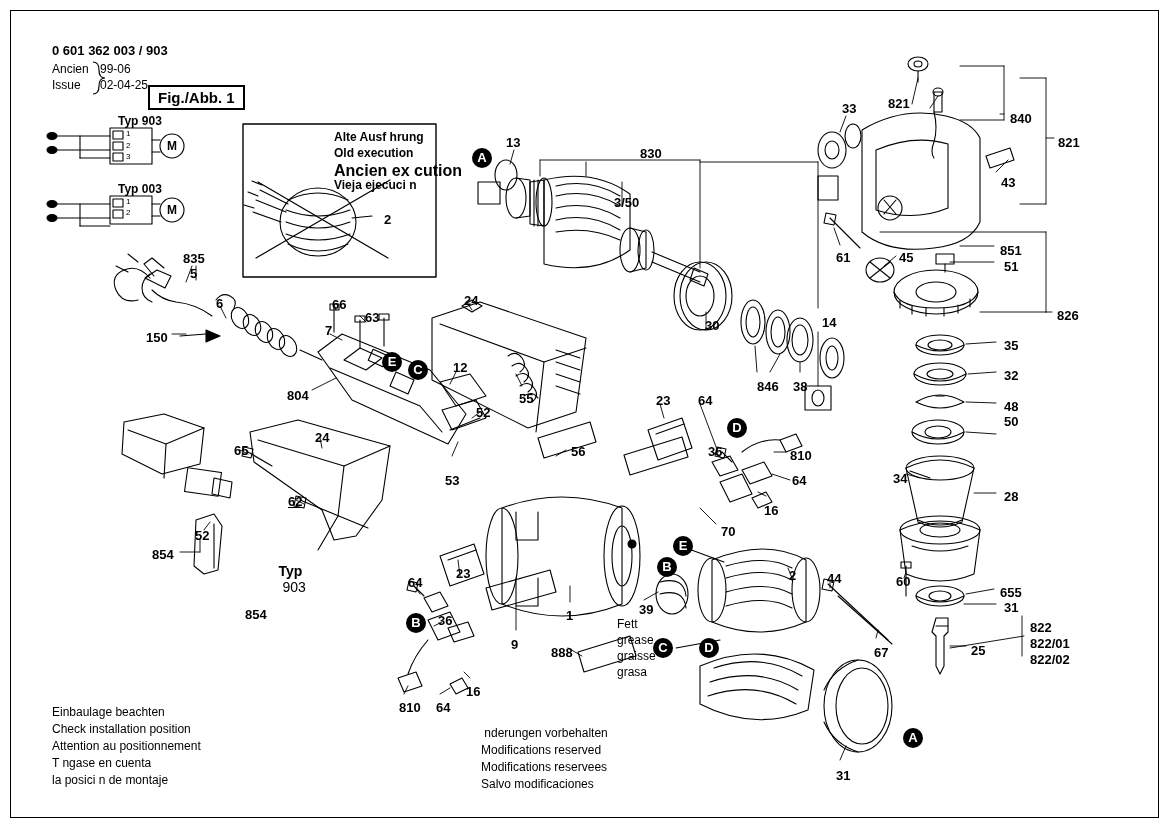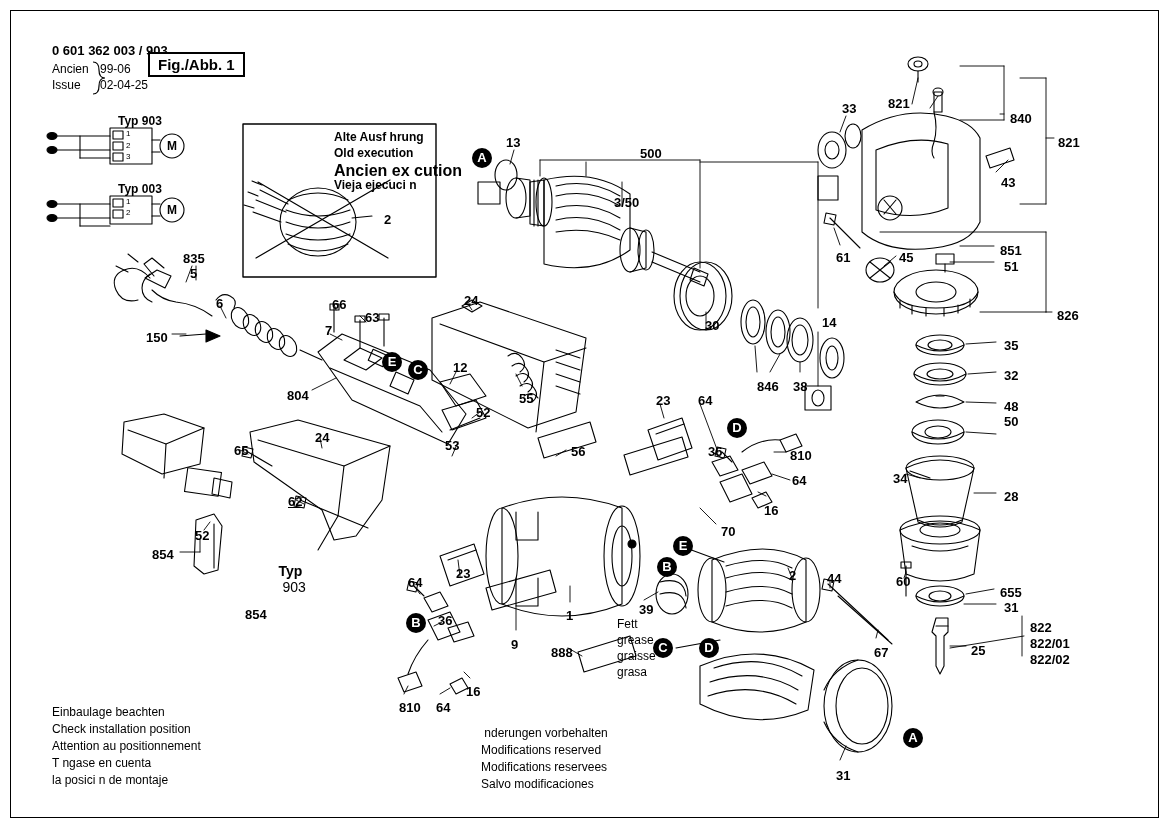--- a/index.html
+++ b/index.html
@@ -29,21 +29,21 @@
   <div class="tx small" style="left:52px;top:78px;">Issue</div>
   <div class="tx small" style="left:100px;top:62px;">99-06</div>
   <div class="tx small" style="left:100px;top:78px;">02-04-25</div>
 
   <div class="svgwrap" style="pointer-events:none;">
     <svg width="1169" height="826">
       <path d="M93 62 q6 0 6 8 q0 8 6 8 q-6 0 -6 8 q0 8 -6 8" fill="none" stroke="#000" stroke-width="1.2"></path>
     </svg>
   </div>
 
-  <div class="figbox" style="left:148px;top:52px;">Fig./Abb. 1</div>
+  <div class="figbox" style="left:148px;top:85px;">Fig./Abb. 1</div>
 
   <div class="svgwrap">
   <svg width="1169" height="826" viewBox="0 0 1169 826">
     <g fill="none" stroke="#000" stroke-width="1.1" stroke-linecap="round" stroke-linejoin="round">
 
       <rect x="110" y="128" width="42" height="36"></rect>
       <line x1="56" y1="136" x2="110" y2="136"></line>
       <line x1="56" y1="150" x2="110" y2="150"></line>
       <ellipse cx="52" cy="136" rx="5" ry="3.5" fill="#000"></ellipse>
       <ellipse cx="52" cy="150" rx="5" ry="3.5" fill="#000"></ellipse>
@@ -456,21 +456,21 @@
   <div class="tx small" style="left:481px;top:760px;">Modifications reservees</div>
   <div class="tx small" style="left:481px;top:777px;">Salvo modificaciones</div>
 
   <div class="tx" style="left:263px;top:547px;font-size:14px;font-weight:bold;">
     <span>Typ</span>
     <span style="font-weight:normal;">&nbsp;903</span>
   </div>
 
   <div id="numbers">
       <div class="tx num" style="left: 506px; top: 135px;">13</div>
-      <div class="tx num" style="left: 640px; top: 146px;">500</div>
+      <div class="tx num" style="left: 640px; top: 146px;">830</div>
       <div class="tx num" style="left: 614px; top: 195px;">3/50</div>
       <div class="tx num" style="left: 842px; top: 101px;">33</div>
       <div class="tx num" style="left: 888px; top: 96px;">821</div>
       <div class="tx num" style="left: 1010px; top: 111px;">840</div>
       <div class="tx num" style="left: 1058px; top: 135px;">821</div>
       <div class="tx num" style="left: 1001px; top: 175px;">43</div>
       <div class="tx num" style="left: 1000px; top: 243px;">851</div>
       <div class="tx num" style="left: 1004px; top: 259px;">51</div>
       <div class="tx num" style="left: 836px; top: 250px;">61</div>
       <div class="tx num" style="left: 899px; top: 250px;">45</div>
@@ -497,21 +497,21 @@
       <div class="tx num" style="left: 216px; top: 296px;">6</div>
       <div class="tx num" style="left: 146px; top: 330px;">150</div>
       <div class="tx num" style="left: 332px; top: 297px;">66</div>
       <div class="tx num" style="left: 365px; top: 310px;">63</div>
       <div class="tx num" style="left: 325px; top: 323px;">7</div>
       <div class="tx num" style="left: 287px; top: 388px;">804</div>
       <div class="tx num" style="left: 453px; top: 360px;">12</div>
       <div class="tx num" style="left: 464px; top: 293px;">24</div>
       <div class="tx num" style="left: 519px; top: 391px;">55</div>
       <div class="tx num" style="left: 476px; top: 405px;">52</div>
-      <div class="tx num" style="left: 445px; top: 438px; text-align: right;">53</div>
+      <div class="tx num" style="left: 445px; top: 473px; text-align: right;">53</div>
       <div class="tx num" style="left: 234px; top: 443px;">65</div>
       <div class="tx num" style="left: 315px; top: 430px;">24</div>
       <div class="tx num" style="left: 288px; top: 494px; text-decoration: underline;">62</div>
       <div class="tx num" style="left: 195px; top: 528px;">52</div>
       <div class="tx num" style="left: 152px; top: 547px;">854</div>
       <div class="tx num" style="left: 245px; top: 607px;">854</div>
       <div class="tx num" style="left: 656px; top: 393px;">23</div>
       <div class="tx num" style="left: 698px; top: 393px;">64</div>
       <div class="tx num" style="left: 708px; top: 444px;">36</div>
       <div class="tx num" style="left: 790px; top: 448px;">810</div>

